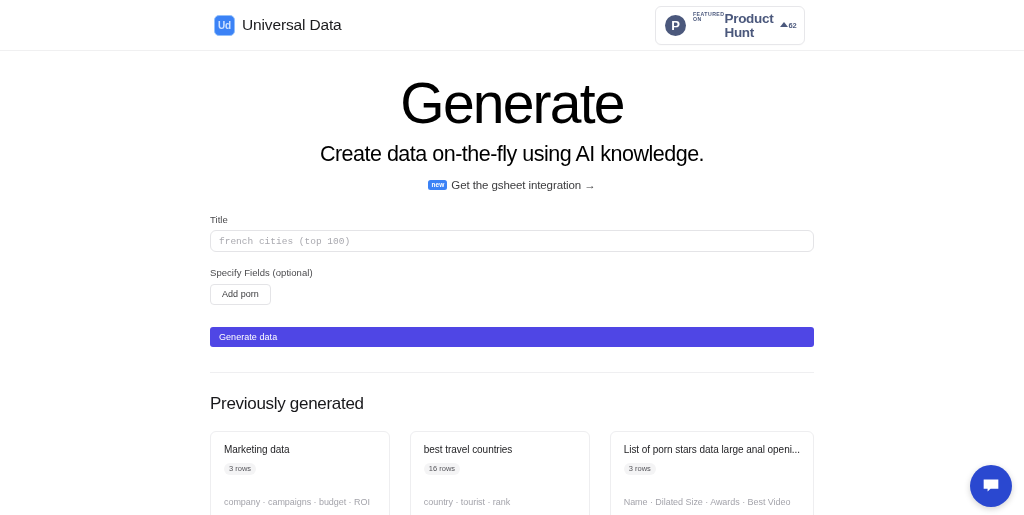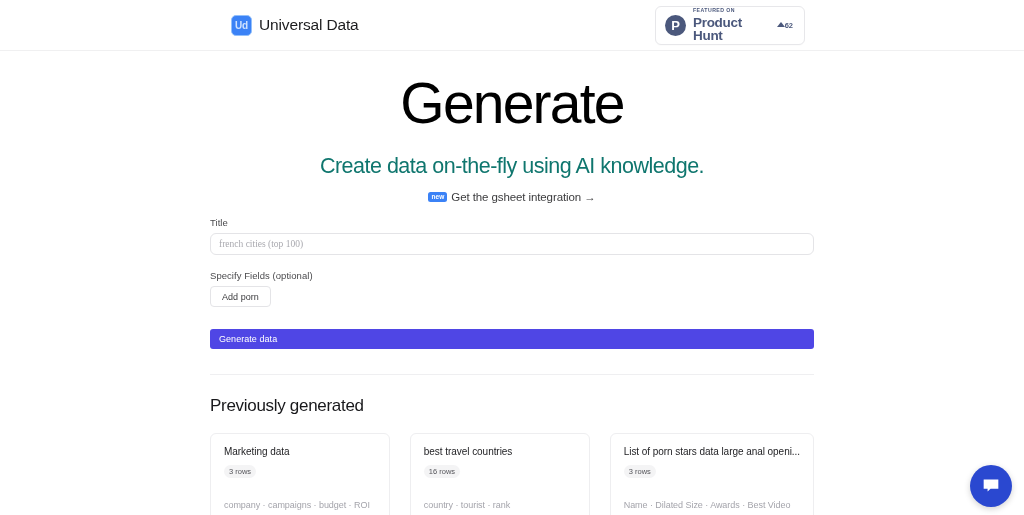--- a/index.html
+++ b/index.html
@@ -21,21 +21,21 @@
   .header {
     height: 51px;
     border-bottom: 1px solid #f0f0f1;
     display: flex;
     align-items: center;
     position: relative;
   }
 
   .brand {
     position: absolute;
-    left: 231px;
+    left: 214px;
     display: flex;
     align-items: center;
     gap: 7px;
     text-decoration: none;
     color: inherit;
   }
 
   .brand-mark {
     width: 21px;
     height: 21px;
@@ -82,21 +82,21 @@
     background: #4b587c;
     color: #fff;
     font-size: 13px;
     font-weight: 700;
     display: flex;
     align-items: center;
     justify-content: center;
     flex: 0 0 auto;
   }
 
-  .ph-text { display: flex; flex-direction: column; line-height: 1; flex: 1 1 auto; }
+  .ph-text { display: flex; flex-direction: row; line-height: 1; flex: 1 1 auto; }
   .ph-featured {
     font-size: 5.2px;
     font-weight: 700;
     letter-spacing: 0.45px;
     color: #4b587c;
     margin-bottom: 2px;
   }
   .ph-name {
     font-size: 13.5px;
     font-weight: 700;
@@ -128,23 +128,23 @@
     font-size: 57px;
     font-weight: 400;
     letter-spacing: -1.8px;
     color: #000;
     line-height: 1.07;
   }
 
   .hero-sub {
     font-size: 21.5px;
     font-weight: 400;
-    color: #0f766e;
+    color: #000000;
     letter-spacing: -0.5px;
-    margin-top: 20px;
+    margin-top: 8px;
   }
 
   .hero-link-row {
     margin-top: 12px;
     display: flex;
     align-items: center;
     justify-content: center;
     gap: 4px;
   }
 
@@ -162,36 +162,36 @@
   .hero-link {
     font-size: 11.5px;
     color: #3c3c3e;
     text-decoration: none;
     letter-spacing: -0.1px;
   }
 
   
   .container { width: 604px; margin: 0 auto; }
 
-  .form { margin-top: 14px; }
+  .form { margin-top: 23px; }
 
   .field-label {
     font-size: 9.5px;
     color: #4a4a4d;
     margin-bottom: 5px;
     letter-spacing: 0.05px;
   }
 
   .title-input {
     width: 100%;
     height: 22px;
     border: 1px solid #e4e4e7;
     border-radius: 6px;
     padding: 0 8px;
-    font-family: Liberation Serif, serif;
+    font-family: Liberation Mono, monospace;
     font-size: 9.5px;
     color: #2b2b2e;
     background: #fff;
     outline: none;
   }
   .title-input::placeholder { color: #a9a9af; }
 
   .fields-label { margin-top: 15px; }
 
   .add-field-btn {

